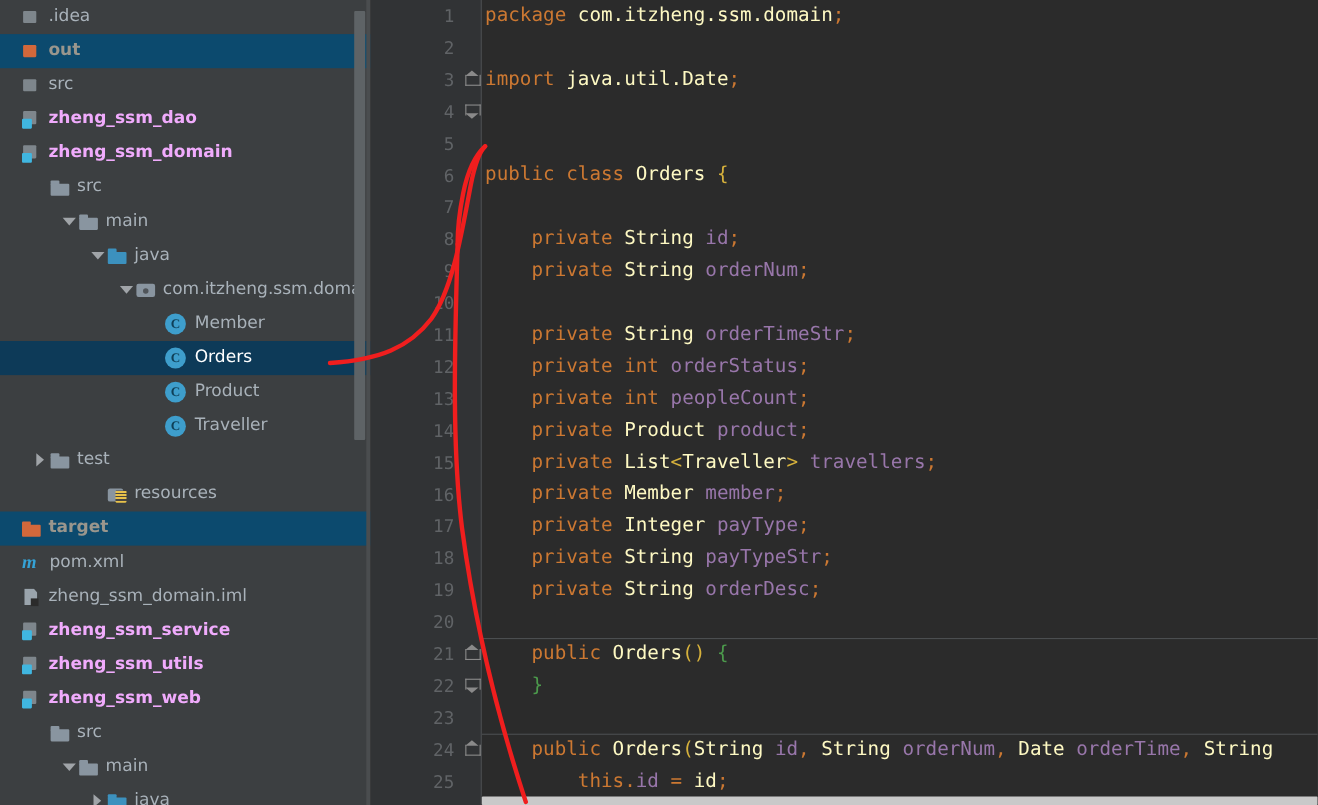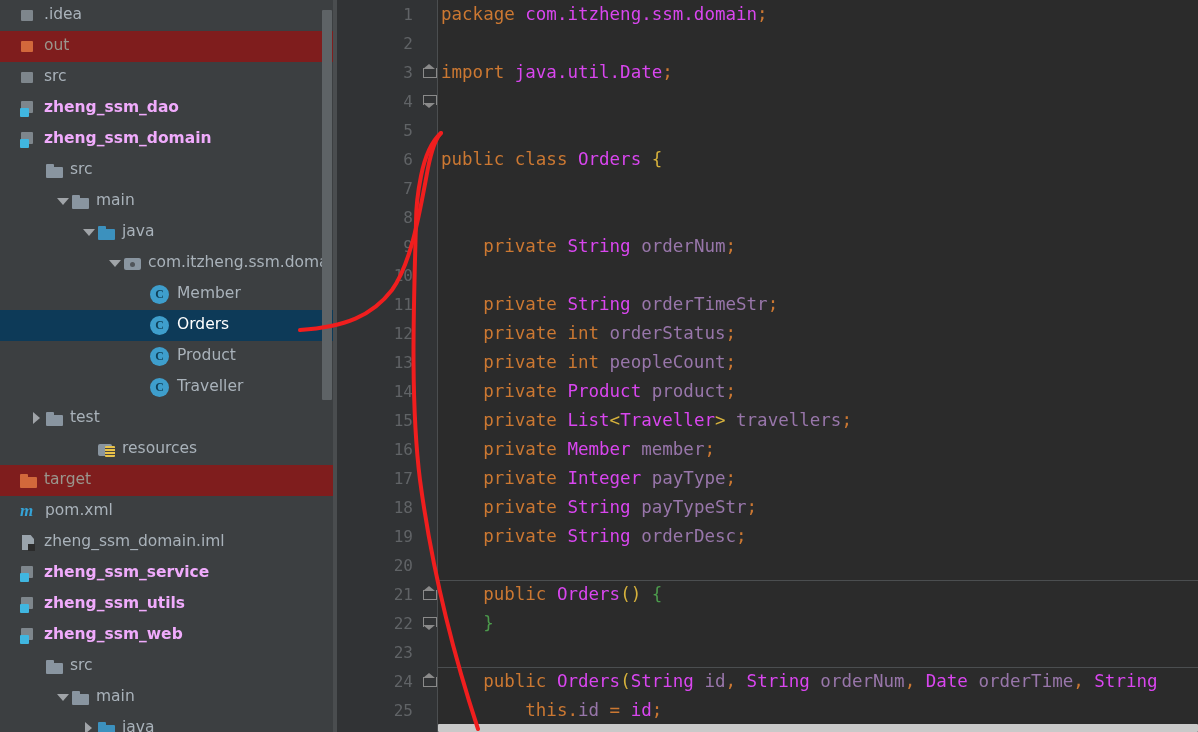--- a/index.html
+++ b/index.html
@@ -22,21 +22,21 @@
   .tree { position: relative; }
   .row {
     position: relative;
     height: 31px;
     display: flex;
     align-items: center;
     white-space: nowrap;
     font-size: 15.5px;
     color: #A9B2BA;
   }
-  .row.excluded { background: #7f1d1d; }
+  .row.excluded { background: #0c4a6e; font-weight: bold; }
   .row.selected { background: #0D3A58; }
   .row.selected .label { color: #FFFFFF; }
   .row .label { line-height: 1; padding-bottom: 1px; }
   .row.module .label { font-weight: bold; color: #f0abfc; }
   .row.excluded .label { color: #9A968D; }
 
   .arrow {
     width: 18px; height: 31px;
     flex: 0 0 18px;
     position: relative;
@@ -187,21 +187,21 @@
   }
   .lnum {
     position: absolute; left: 0; width: 76px;
     text-align: right;
     color: #606366;
     font-family: "DejaVu Sans Mono", monospace;
     font-size: 16px;
   }
   .ctext { position: absolute; left: 101px; padding-left: 3px; }
   .kw  { color: #CC7832; }
-  .id  { color: #d946ef; }
+  .id  { color: #fef9c3; }
   .fld { color: #9876AA; }
   .br  { color: #CC7832; }
   .yl  { color: #D6B13C; }
   .gn  { color: #4C9A4C; }
 
   
   .fold {
     position: absolute; left: 86px; width: 13px; height: 13px; top: 8px;
   }
   .fold.end::before {
@@ -397,21 +397,21 @@
     <div id="gutter"></div>
     <div id="gutter-sep"></div>
     <div id="code">
         <div class="codeline"><div class="lnum">1</div><div class="ctext"><span class="kw">package </span><span class="id">com.itzheng.ssm.domain</span><span class="br">;</span></div></div>
         <div class="codeline"><div class="lnum">2</div><div class="ctext"></div></div>
         <div class="codeline"><div class="lnum">3</div><div class="fold end"></div><div class="ctext"><span class="kw">import </span><span class="id">java.util.Date</span><span class="br">;</span></div></div>
         <div class="codeline"><div class="lnum">4</div><div class="fold start"></div></div>
         <div class="codeline"><div class="lnum">5</div><div class="ctext"></div></div>
         <div class="codeline"><div class="lnum">6</div><div class="ctext"><span class="kw">public class </span><span class="id">Orders </span><span class="yl">{</span></div></div>
         <div class="codeline"><div class="lnum">7</div><div class="ctext"></div></div>
-        <div class="codeline"><div class="lnum">8</div></div>
+        <div class="codeline"><div class="lnum">8</div><div class="ctext"><span class="kw">    private </span><span class="id">String </span><span class="fld">id</span><span class="br">;</span></div></div>
         <div class="codeline"><div class="lnum">9</div><div class="ctext"><span class="kw">    private </span><span class="id">String </span><span class="fld">orderNum</span><span class="br">;</span></div></div>
         <div class="codeline"><div class="lnum">10</div></div>
         <div class="codeline"><div class="lnum">11</div><div class="ctext"><span class="kw">    private </span><span class="id">String </span><span class="fld">orderTimeStr</span><span class="br">;</span></div></div>
         <div class="codeline"><div class="lnum">12</div><div class="ctext"><span class="kw">    private int </span><span class="fld">orderStatus</span><span class="br">;</span></div></div>
         <div class="codeline"><div class="lnum">13</div><div class="ctext"><span class="kw">    private int </span><span class="fld">peopleCount</span><span class="br">;</span></div></div>
         <div class="codeline"><div class="lnum">14</div><div class="ctext"><span class="kw">    private </span><span class="id">Product </span><span class="fld">product</span><span class="br">;</span></div></div>
         <div class="codeline"><div class="lnum">15</div><div class="ctext"><span class="kw">    private </span><span class="id">List</span><span class="yl">&lt;</span><span class="id">Traveller</span><span class="yl">&gt; </span><span class="fld">travellers</span><span class="br">;</span></div></div>
         <div class="codeline"><div class="lnum">16</div><div class="ctext"><span class="kw">    private </span><span class="id">Member </span><span class="fld">member</span><span class="br">;</span></div></div>
         <div class="codeline"><div class="lnum">17</div><div class="ctext"><span class="kw">    private </span><span class="id">Integer </span><span class="fld">payType</span><span class="br">;</span></div></div>
         <div class="codeline"><div class="lnum">18</div><div class="ctext"><span class="kw">    private </span><span class="id">String </span><span class="fld">payTypeStr</span><span class="br">;</span></div></div>

